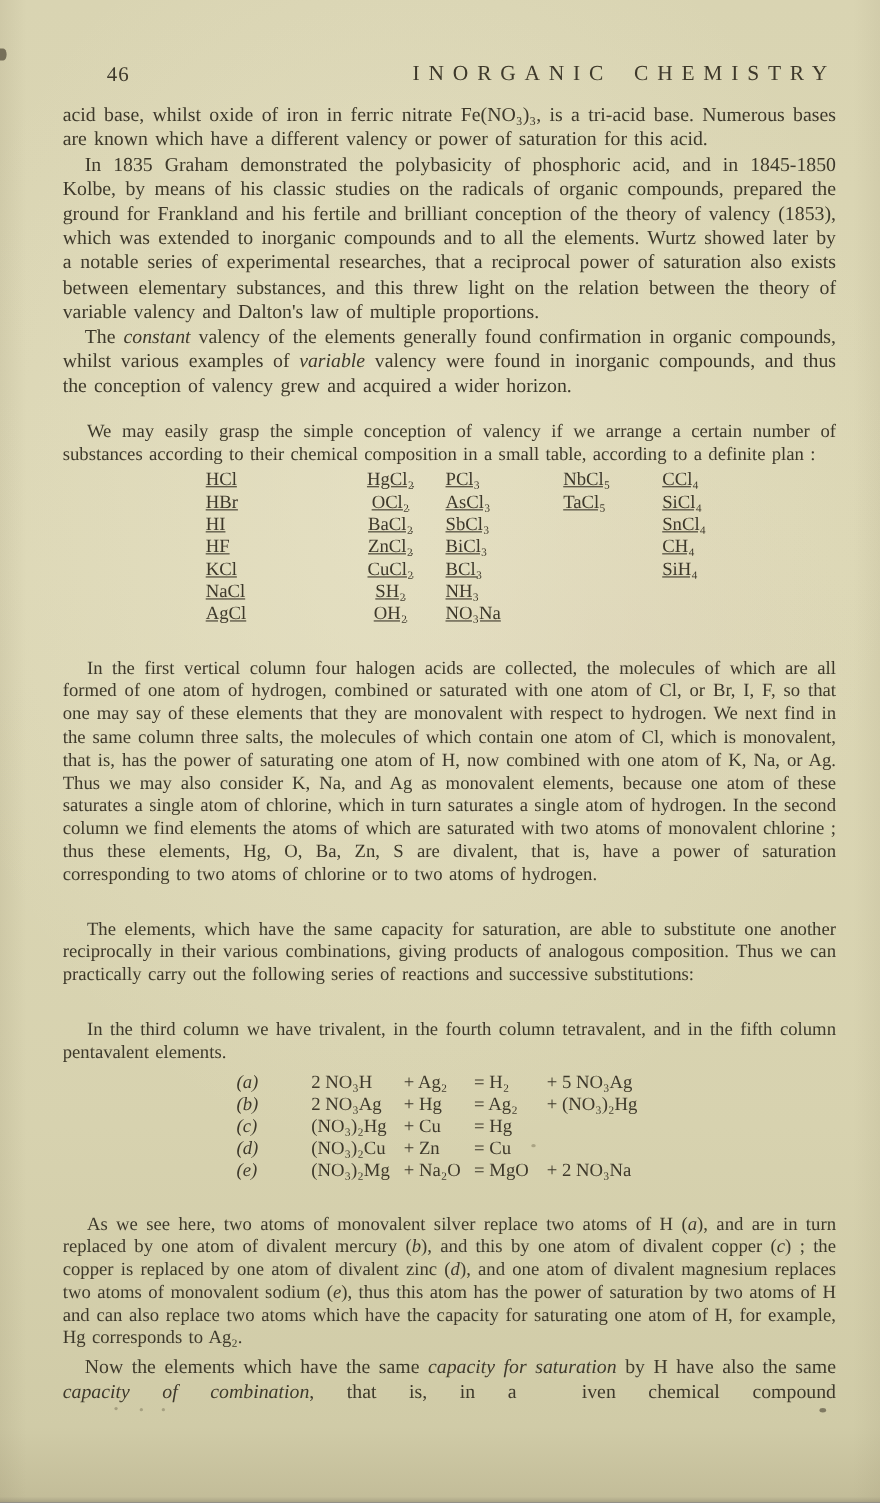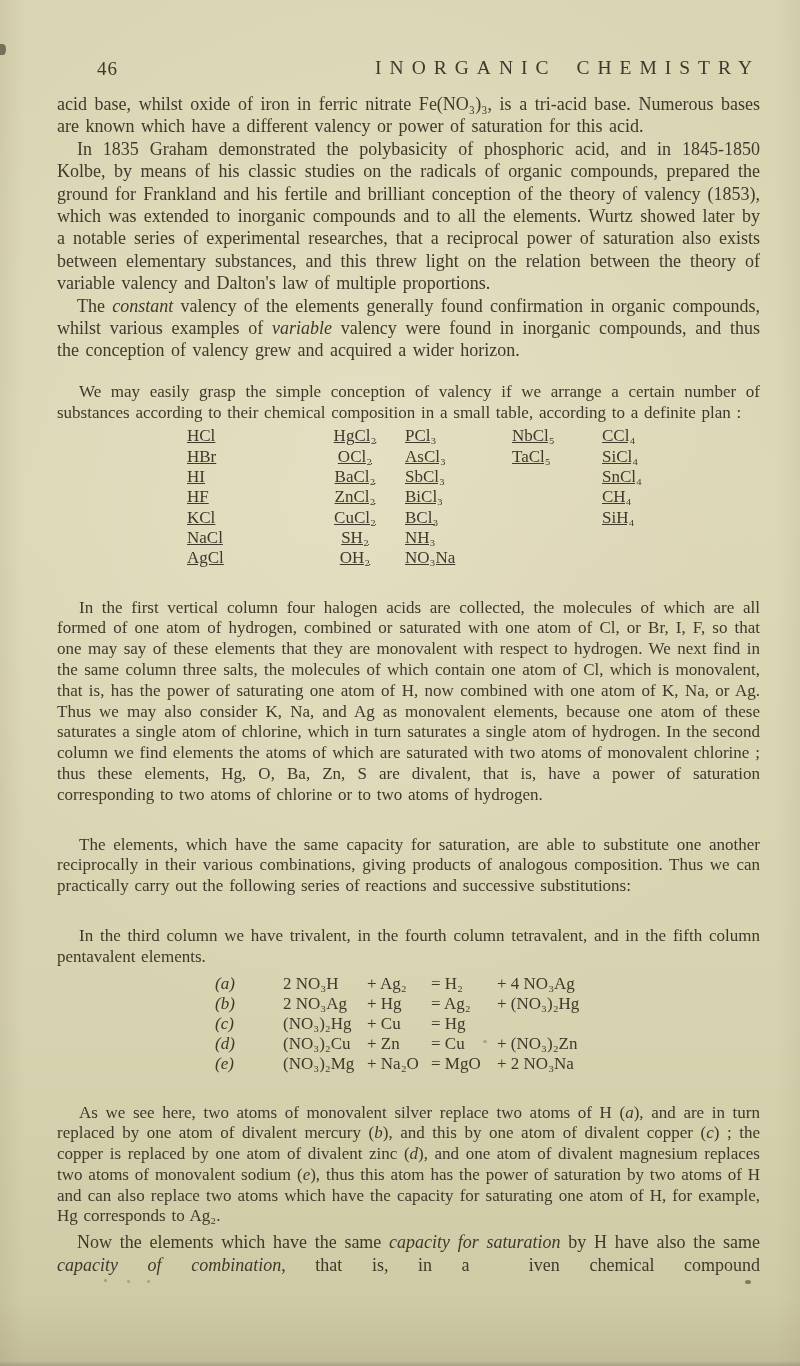--- a/index.html
+++ b/index.html
@@ -126,41 +126,40 @@
     <p class="small indent-s">The elements, which have the same capacity for saturation, are able to substitute one another reciprocally in their various combinations, giving products of analogous composition. Thus we can practically carry out the following series of reactions and successive substitutions:</p>
 
     <p class="small indent-s">In the third column we have trivalent, in the fourth column tetravalent, and in the fifth column pentavalent elements.</p>
 
     <div class="equations">
       <div class="eq-row">
         <span class="eq-label">(a)</span>
         <span class="eq-term">2 NO₃H</span>
         <span class="eq-term">+ Ag₂</span>
         <span class="eq-term">= H₂</span>
-        <span class="eq-term">+ 4 NO₃Ag</span>
+        <span class="eq-term">+ 5 NO₃Ag</span>
       </div>
       <div class="eq-row">
         <span class="eq-label">(b)</span>
         <span class="eq-term">2 NO₃Ag</span>
         <span class="eq-term">+ Hg</span>
         <span class="eq-term">= Ag₂</span>
         <span class="eq-term">+ (NO₃)₂Hg</span>
       </div>
       <div class="eq-row">
         <span class="eq-label">(c)</span>
         <span class="eq-term">(NO₃)₂Hg</span>
         <span class="eq-term">+ Cu</span>
         <span class="eq-term">= Hg</span>
       </div>
       <div class="eq-row">
         <span class="eq-label">(d)</span>
         <span class="eq-term">(NO₃)₂Cu</span>
         <span class="eq-term">+ Zn</span>
         <span class="eq-term">= Cu</span>
-        <span class="eq-term">+ (NO₃)₂Zn</span>
       </div>
       <div class="eq-row">
         <span class="eq-label">(e)</span>
         <span class="eq-term">(NO₃)₂Mg</span>
         <span class="eq-term">+ Na₂O</span>
         <span class="eq-term">= MgO</span>
         <span class="eq-term">+ 2 NO₃Na</span>
       </div>
     </div>
 

